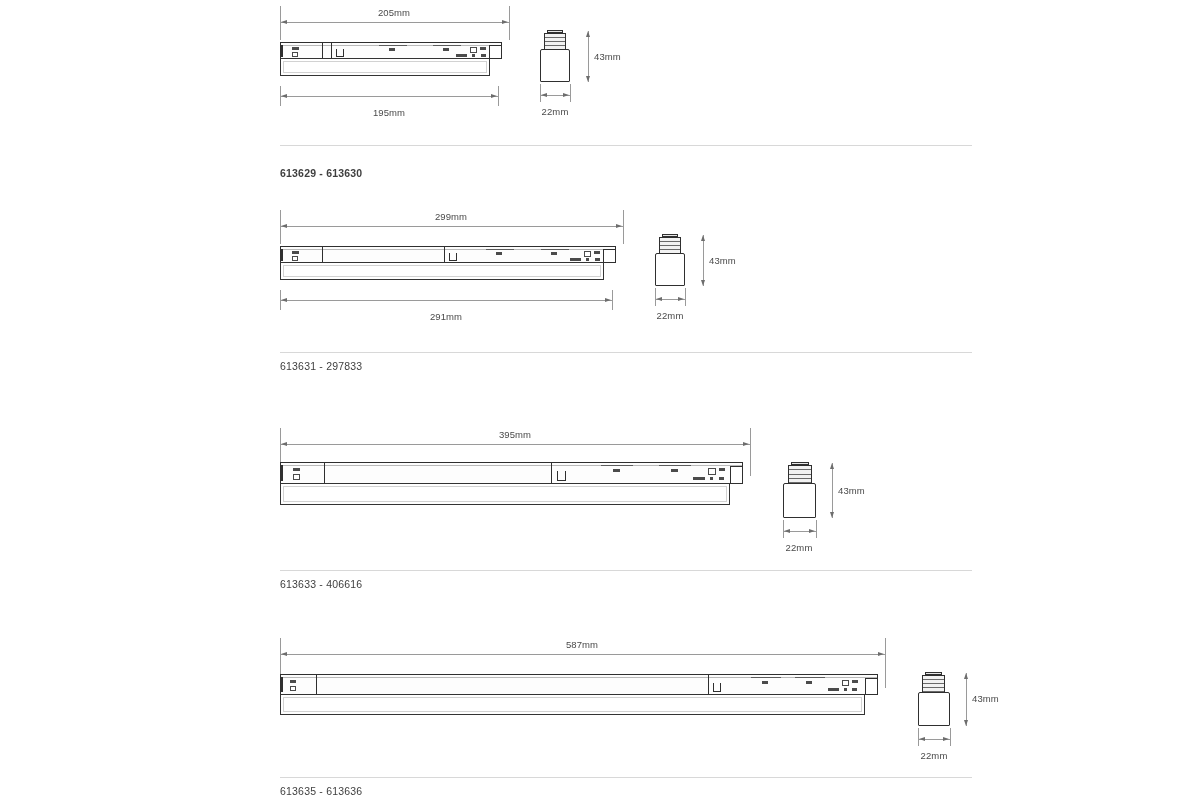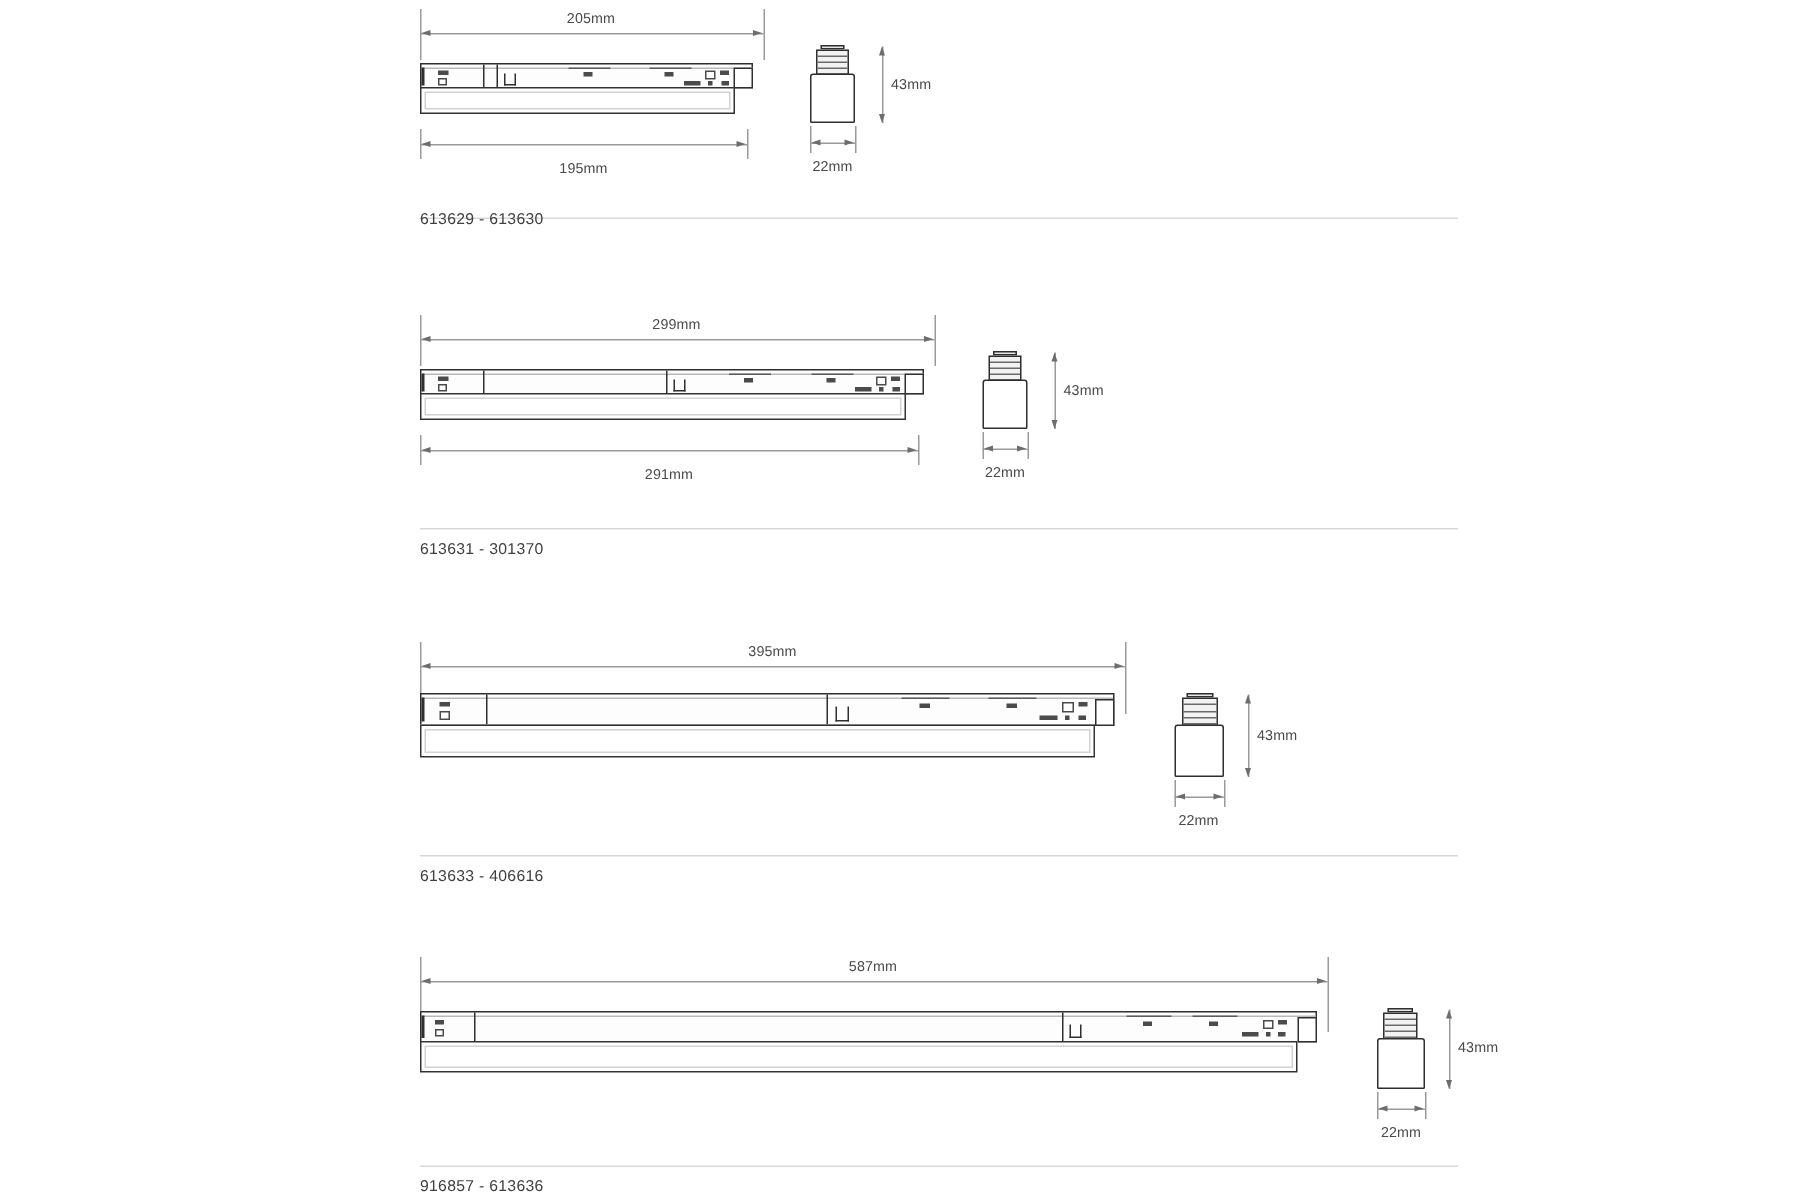--- a/index.html
+++ b/index.html
@@ -285,21 +285,21 @@
     <div class="dim-label" style="left:594px;top:52px;">43mm</div>
 
     <div class="ext-line" style="left:540px;top:84px;height:18px;"></div>
     <div class="ext-line" style="left:570px;top:84px;height:18px;"></div>
     <div class="dim-line" style="left:540px;top:95px;width:30px;"></div>
     <div class="arrow left" style="left:541px;top:92.5px;"></div>
     <div class="arrow right" style="left:563px;top:92.5px;"></div>
     <div class="dim-label center" style="left:555px;top:107px;">22mm</div>
 
     <div class="code-rule" style="left:280px;top:145px;width:692px;"></div>
-    <div class="code-text" style="left:280px;top:141px;">613629 - 613630</div>
+    <div class="code-text" style="left:280px;top:168px;font-weight:bold;">613629 - 613630</div>
   </div>
 
   <div class="product-block" style="top:204px;height:180px;">
 
     <div class="ext-line" style="left:280px;top:6px;height:34px;"></div>
     <div class="ext-line" style="left:623px;top:6px;height:34px;"></div>
     <div class="dim-line" style="left:280px;top:22px;width:343px;"></div>
     <div class="arrow left" style="left:281px;top:19.5px;"></div>
     <div class="arrow right" style="left:616px;top:19.5px;"></div>
     <div class="dim-label center" style="left:451px;top:8px;">299mm</div>
@@ -351,21 +351,21 @@
     <div class="arrow-v down" style="left:700.5px;top:76px;"></div>
     <div class="dim-label" style="left:709px;top:52px;">43mm</div>
     <div class="ext-line" style="left:655px;top:84px;height:18px;"></div>
     <div class="ext-line" style="left:685px;top:84px;height:18px;"></div>
     <div class="dim-line" style="left:655px;top:95px;width:30px;"></div>
     <div class="arrow left" style="left:656px;top:92.5px;"></div>
     <div class="arrow right" style="left:678px;top:92.5px;"></div>
     <div class="dim-label center" style="left:670px;top:107px;">22mm</div>
 
     <div class="code-rule" style="left:280px;top:148px;width:692px;"></div>
-    <div class="code-text" style="left:280px;top:157px;">613631 - 301370</div>
+    <div class="code-text" style="left:280px;top:157px;">613631 - 297833</div>
   </div>
 
   <div class="product-block" style="top:422px;height:180px;">
 
     <div class="ext-line" style="left:280px;top:6px;height:48px;"></div>
     <div class="ext-line" style="left:750px;top:6px;height:48px;"></div>
     <div class="dim-line" style="left:280px;top:22px;width:470px;"></div>
     <div class="arrow left" style="left:281px;top:19.5px;"></div>
     <div class="arrow right" style="left:743px;top:19.5px;"></div>
     <div class="dim-label center" style="left:515px;top:8px;">395mm</div>
@@ -469,16 +469,16 @@
     <div class="arrow-v down" style="left:963.5px;top:88px;"></div>
     <div class="dim-label" style="left:972px;top:62px;">43mm</div>
     <div class="ext-line" style="left:918px;top:96px;height:18px;"></div>
     <div class="ext-line" style="left:950px;top:96px;height:18px;"></div>
     <div class="dim-line" style="left:918px;top:107px;width:32px;"></div>
     <div class="arrow left" style="left:919px;top:104.5px;"></div>
     <div class="arrow right" style="left:943px;top:104.5px;"></div>
     <div class="dim-label center" style="left:934px;top:119px;">22mm</div>
 
     <div class="code-rule" style="left:280px;top:145px;width:692px;"></div>
-    <div class="code-text" style="left:280px;top:154px;">916857 - 613636</div>
+    <div class="code-text" style="left:280px;top:154px;">613635 - 613636</div>
   </div>
 
 </div>
 
 </body></html>

